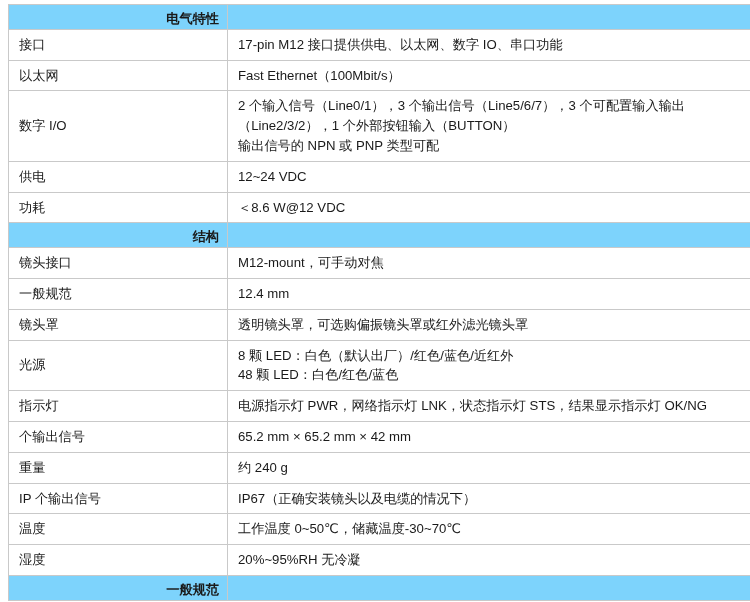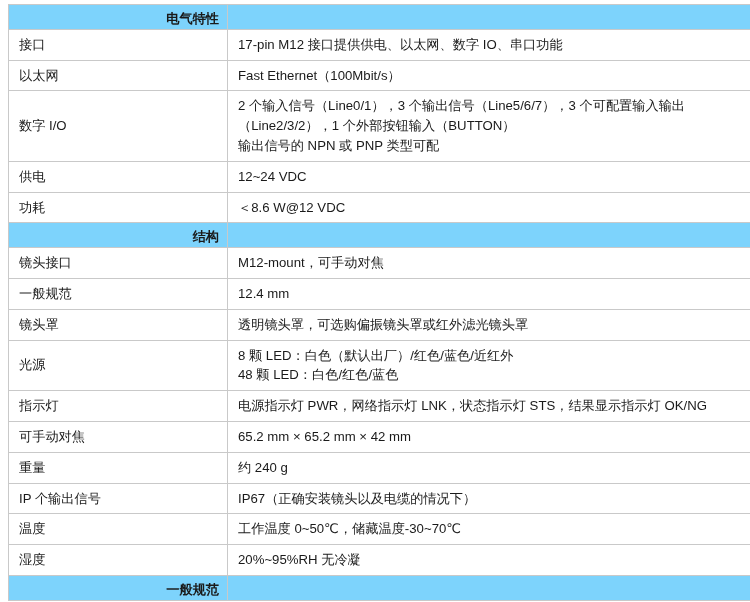--- a/index.html
+++ b/index.html
@@ -112,21 +112,21 @@
         <td class="value">
           <span class="indent-wrap">8 颗 LED：白色（默认出厂）/红色/蓝色/近红外</span>
           <span class="indent-wrap">48 颗 LED：白色/红色/蓝色</span>
         </td>
       </tr>
       <tr>
         <td class="label">指示灯</td>
         <td class="value">电源指示灯 PWR，网络指示灯 LNK，状态指示灯 STS，结果显示指示灯 OK/NG</td>
       </tr>
       <tr>
-        <td class="label">可手动对焦</td>
+        <td class="label">个输出信号</td>
         <td class="value">65.2 mm × 65.2 mm × 42 mm</td>
       </tr>
       <tr>
         <td class="label">重量</td>
         <td class="value">约 240 g</td>
       </tr>
       <tr>
         <td class="label">IP 个输出信号</td>
         <td class="value">IP67（正确安装镜头以及电缆的情况下）</td>
       </tr>

